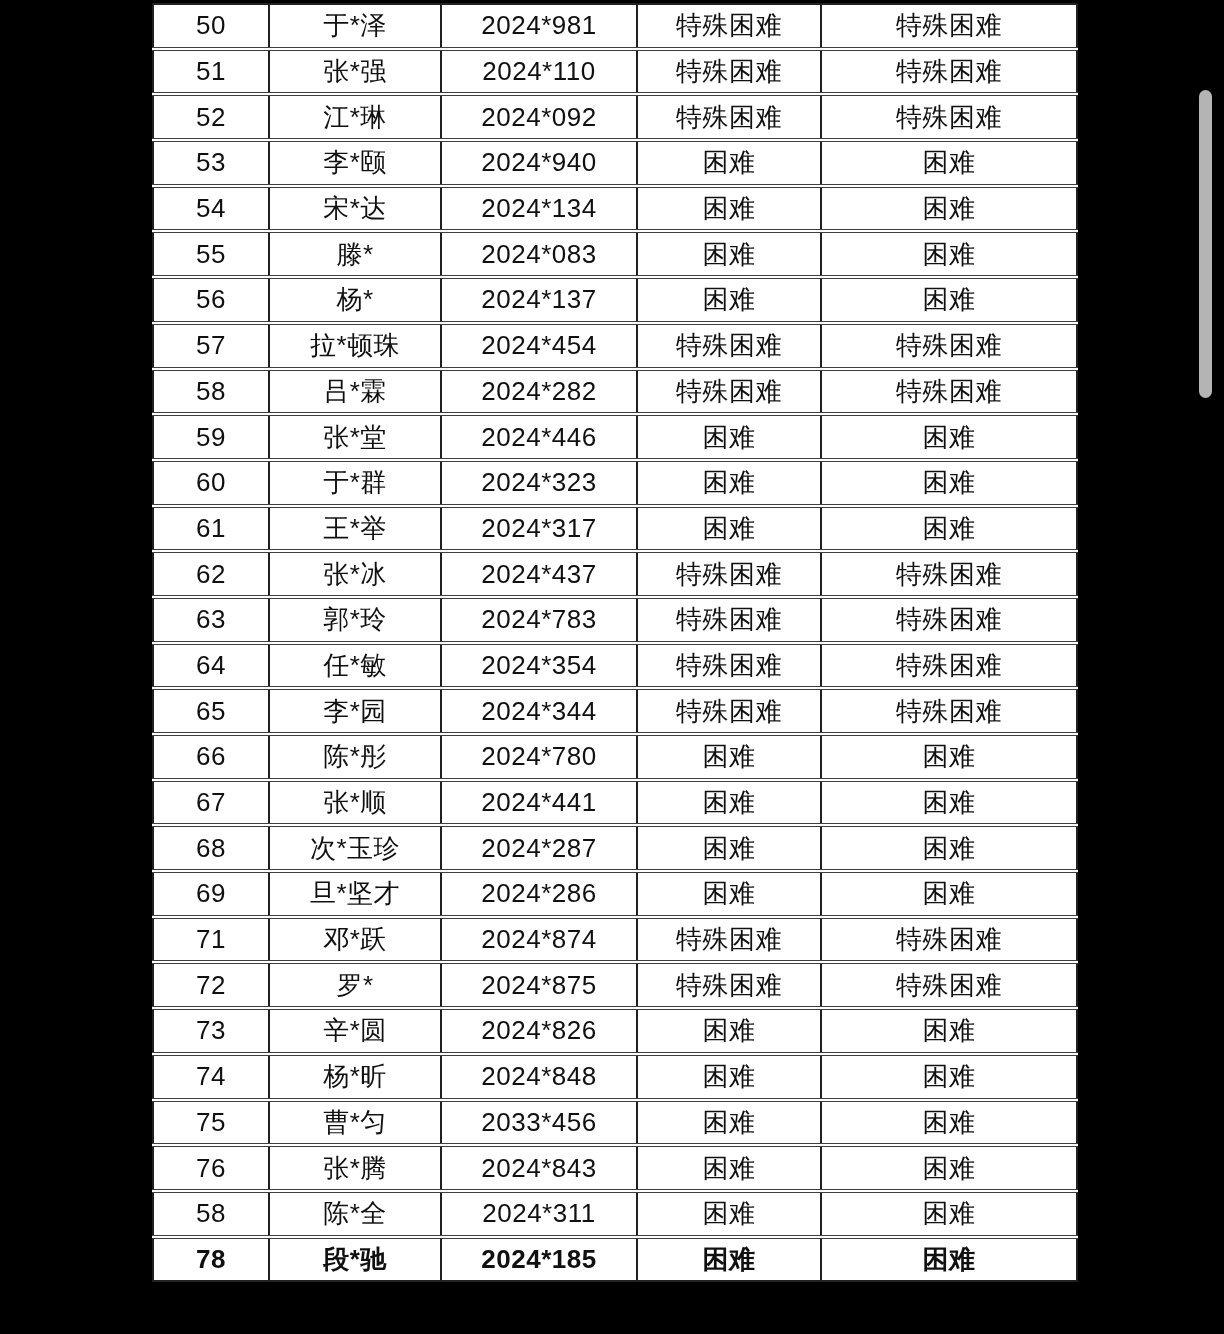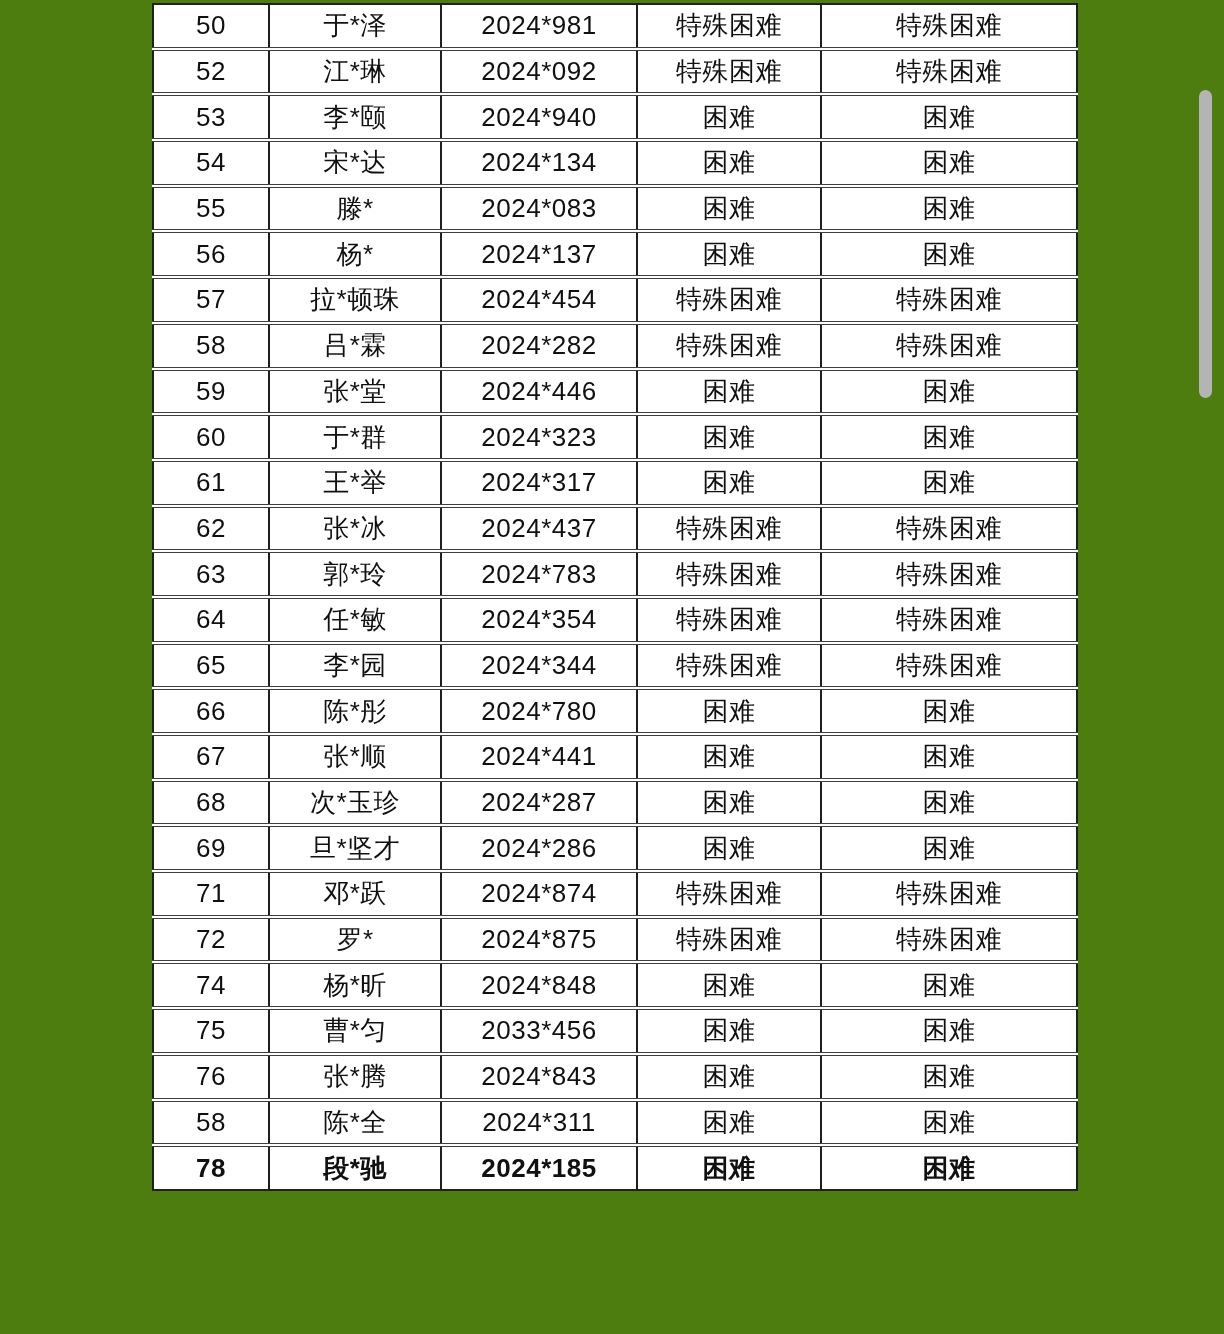--- a/index.html
+++ b/index.html
@@ -8,21 +8,21 @@
     background: #ffffff;
     width: 1224px;
     height: 1334px;
     overflow: hidden;
     font-family: "Liberation Sans", "DejaVu Sans", sans-serif;
   }
   .page {
     position: relative;
     width: 1224px;
     height: 1334px;
-    background: #4d7c0f;
+    background: #000000;
   }
   .table-wrap {
     position: absolute;
     left: 152px;
     top: 3px;
     width: 924px;
   }
   table.roster {
     border-collapse: collapse;
     table-layout: fixed;
@@ -74,20 +74,27 @@
       </colgroup>
       <tbody>
     <tr>
       <td>50</td>
       <td>于*泽</td>
       <td>2024*981</td>
       <td>特殊困难</td>
       <td>特殊困难</td>
     </tr>
 
+    <tr>
+      <td>51</td>
+      <td>张*强</td>
+      <td>2024*110</td>
+      <td>特殊困难</td>
+      <td>特殊困难</td>
+    </tr>
 
     <tr>
       <td>52</td>
       <td>江*琳</td>
       <td>2024*092</td>
       <td>特殊困难</td>
       <td>特殊困难</td>
     </tr>
 
     <tr>
@@ -236,20 +243,27 @@
     </tr>
 
     <tr>
       <td>72</td>
       <td>罗*</td>
       <td>2024*875</td>
       <td>特殊困难</td>
       <td>特殊困难</td>
     </tr>
 
+    <tr>
+      <td>73</td>
+      <td>辛*圆</td>
+      <td>2024*826</td>
+      <td>困难</td>
+      <td>困难</td>
+    </tr>
 
     <tr>
       <td>74</td>
       <td>杨*昕</td>
       <td>2024*848</td>
       <td>困难</td>
       <td>困难</td>
     </tr>
 
     <tr>

